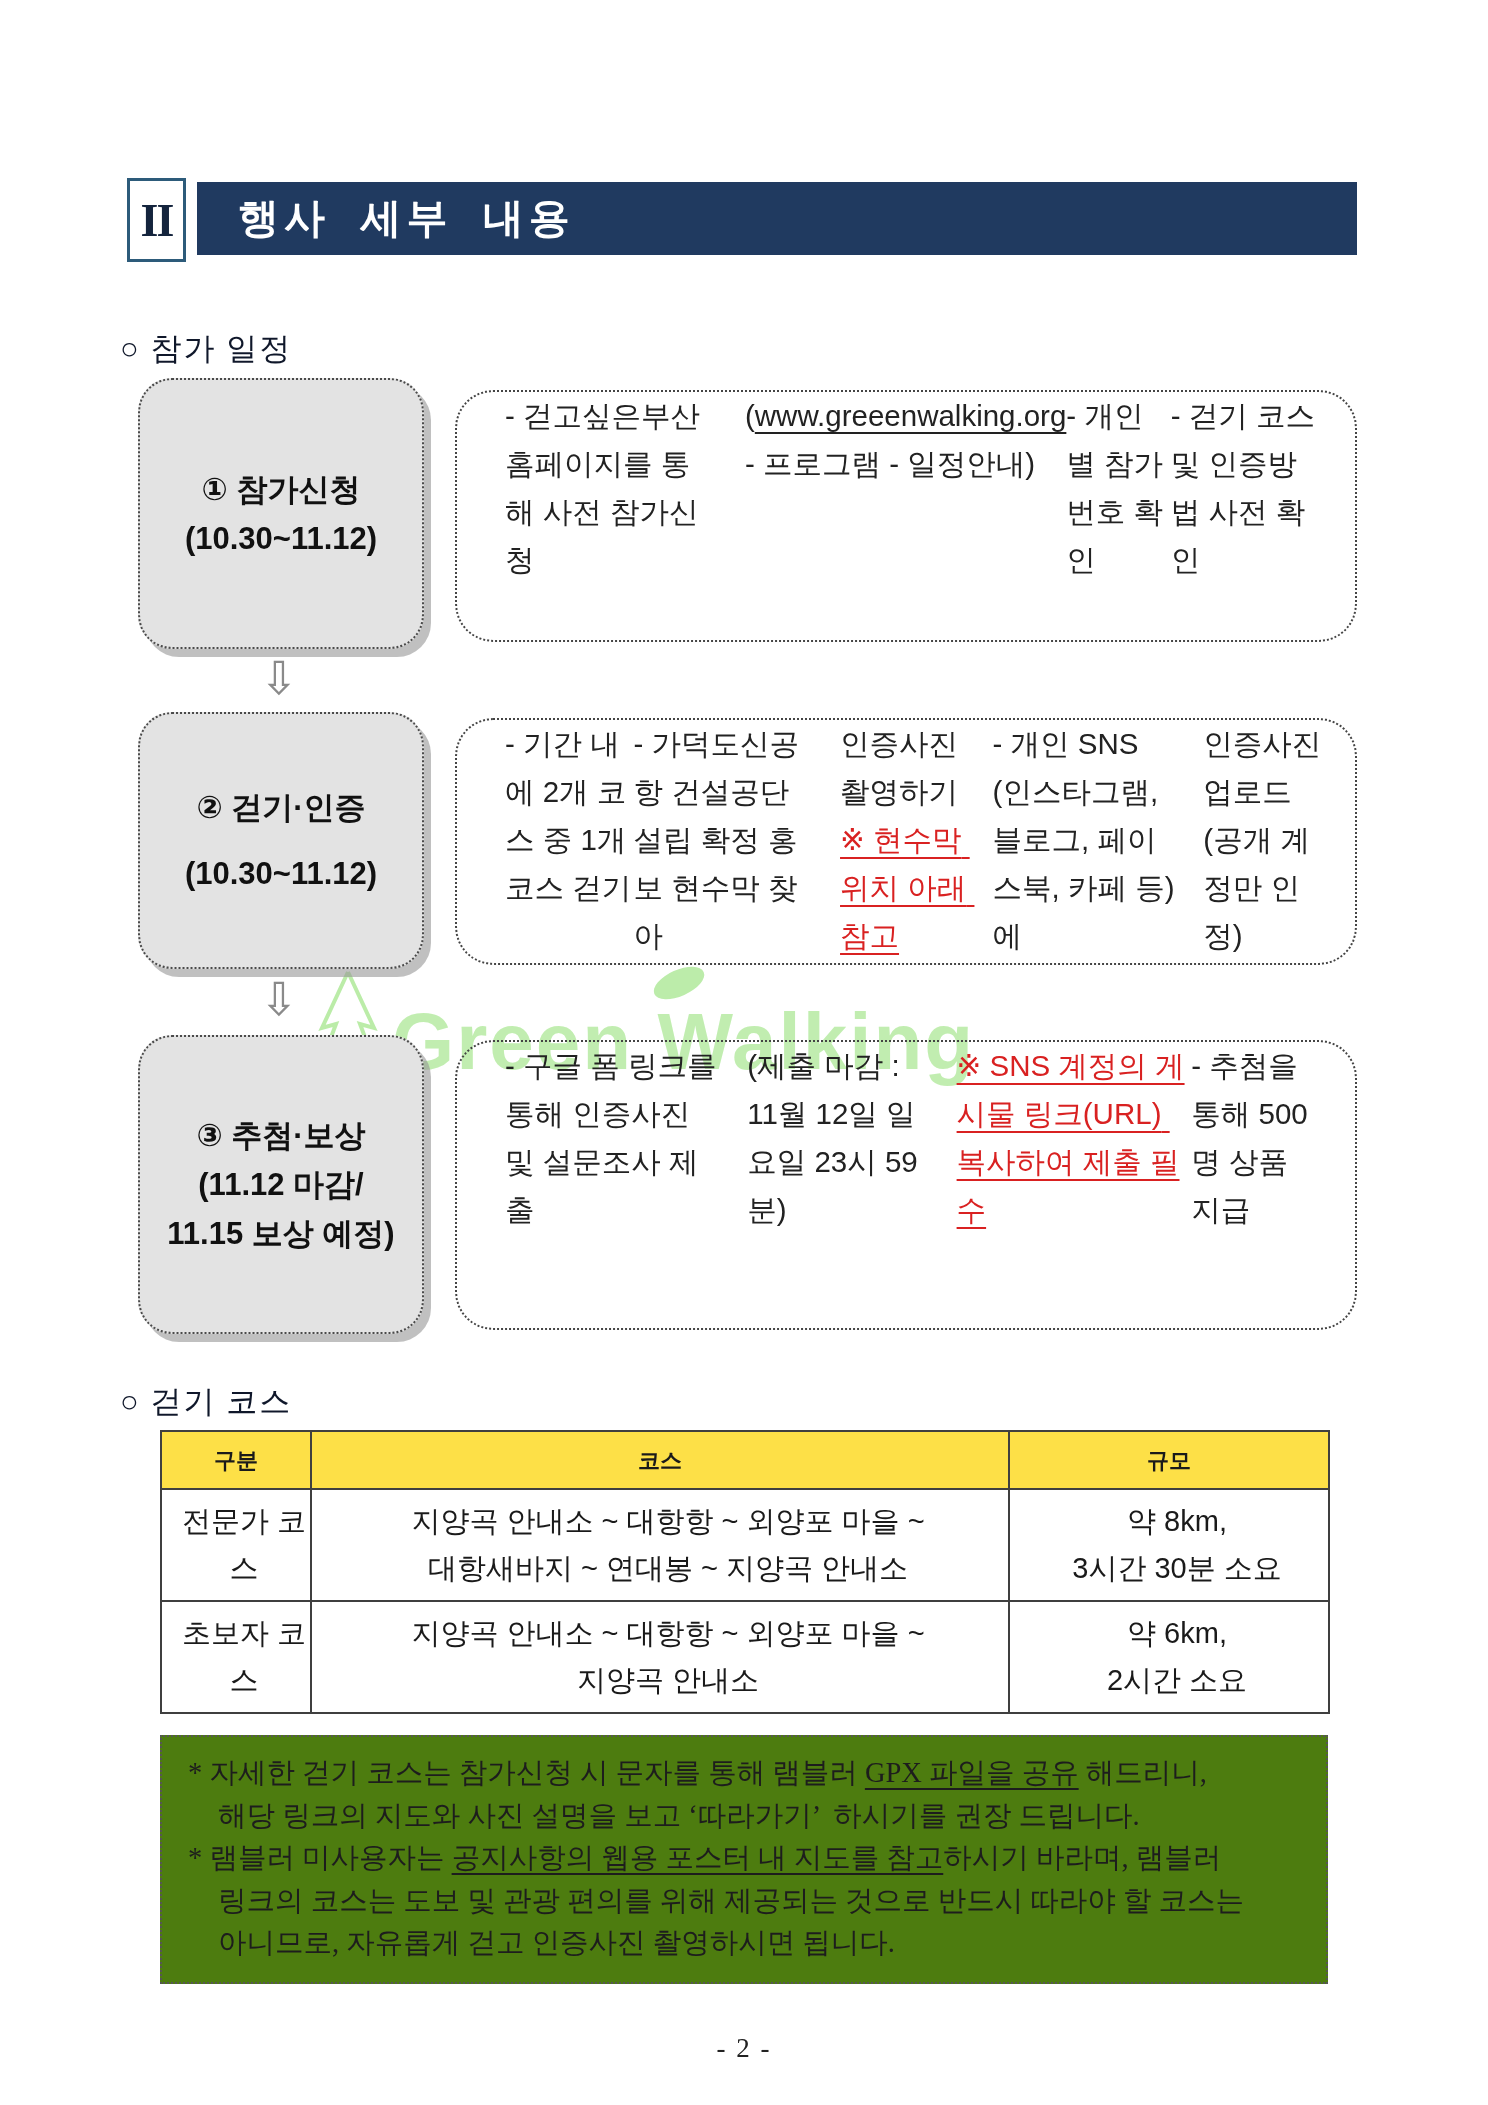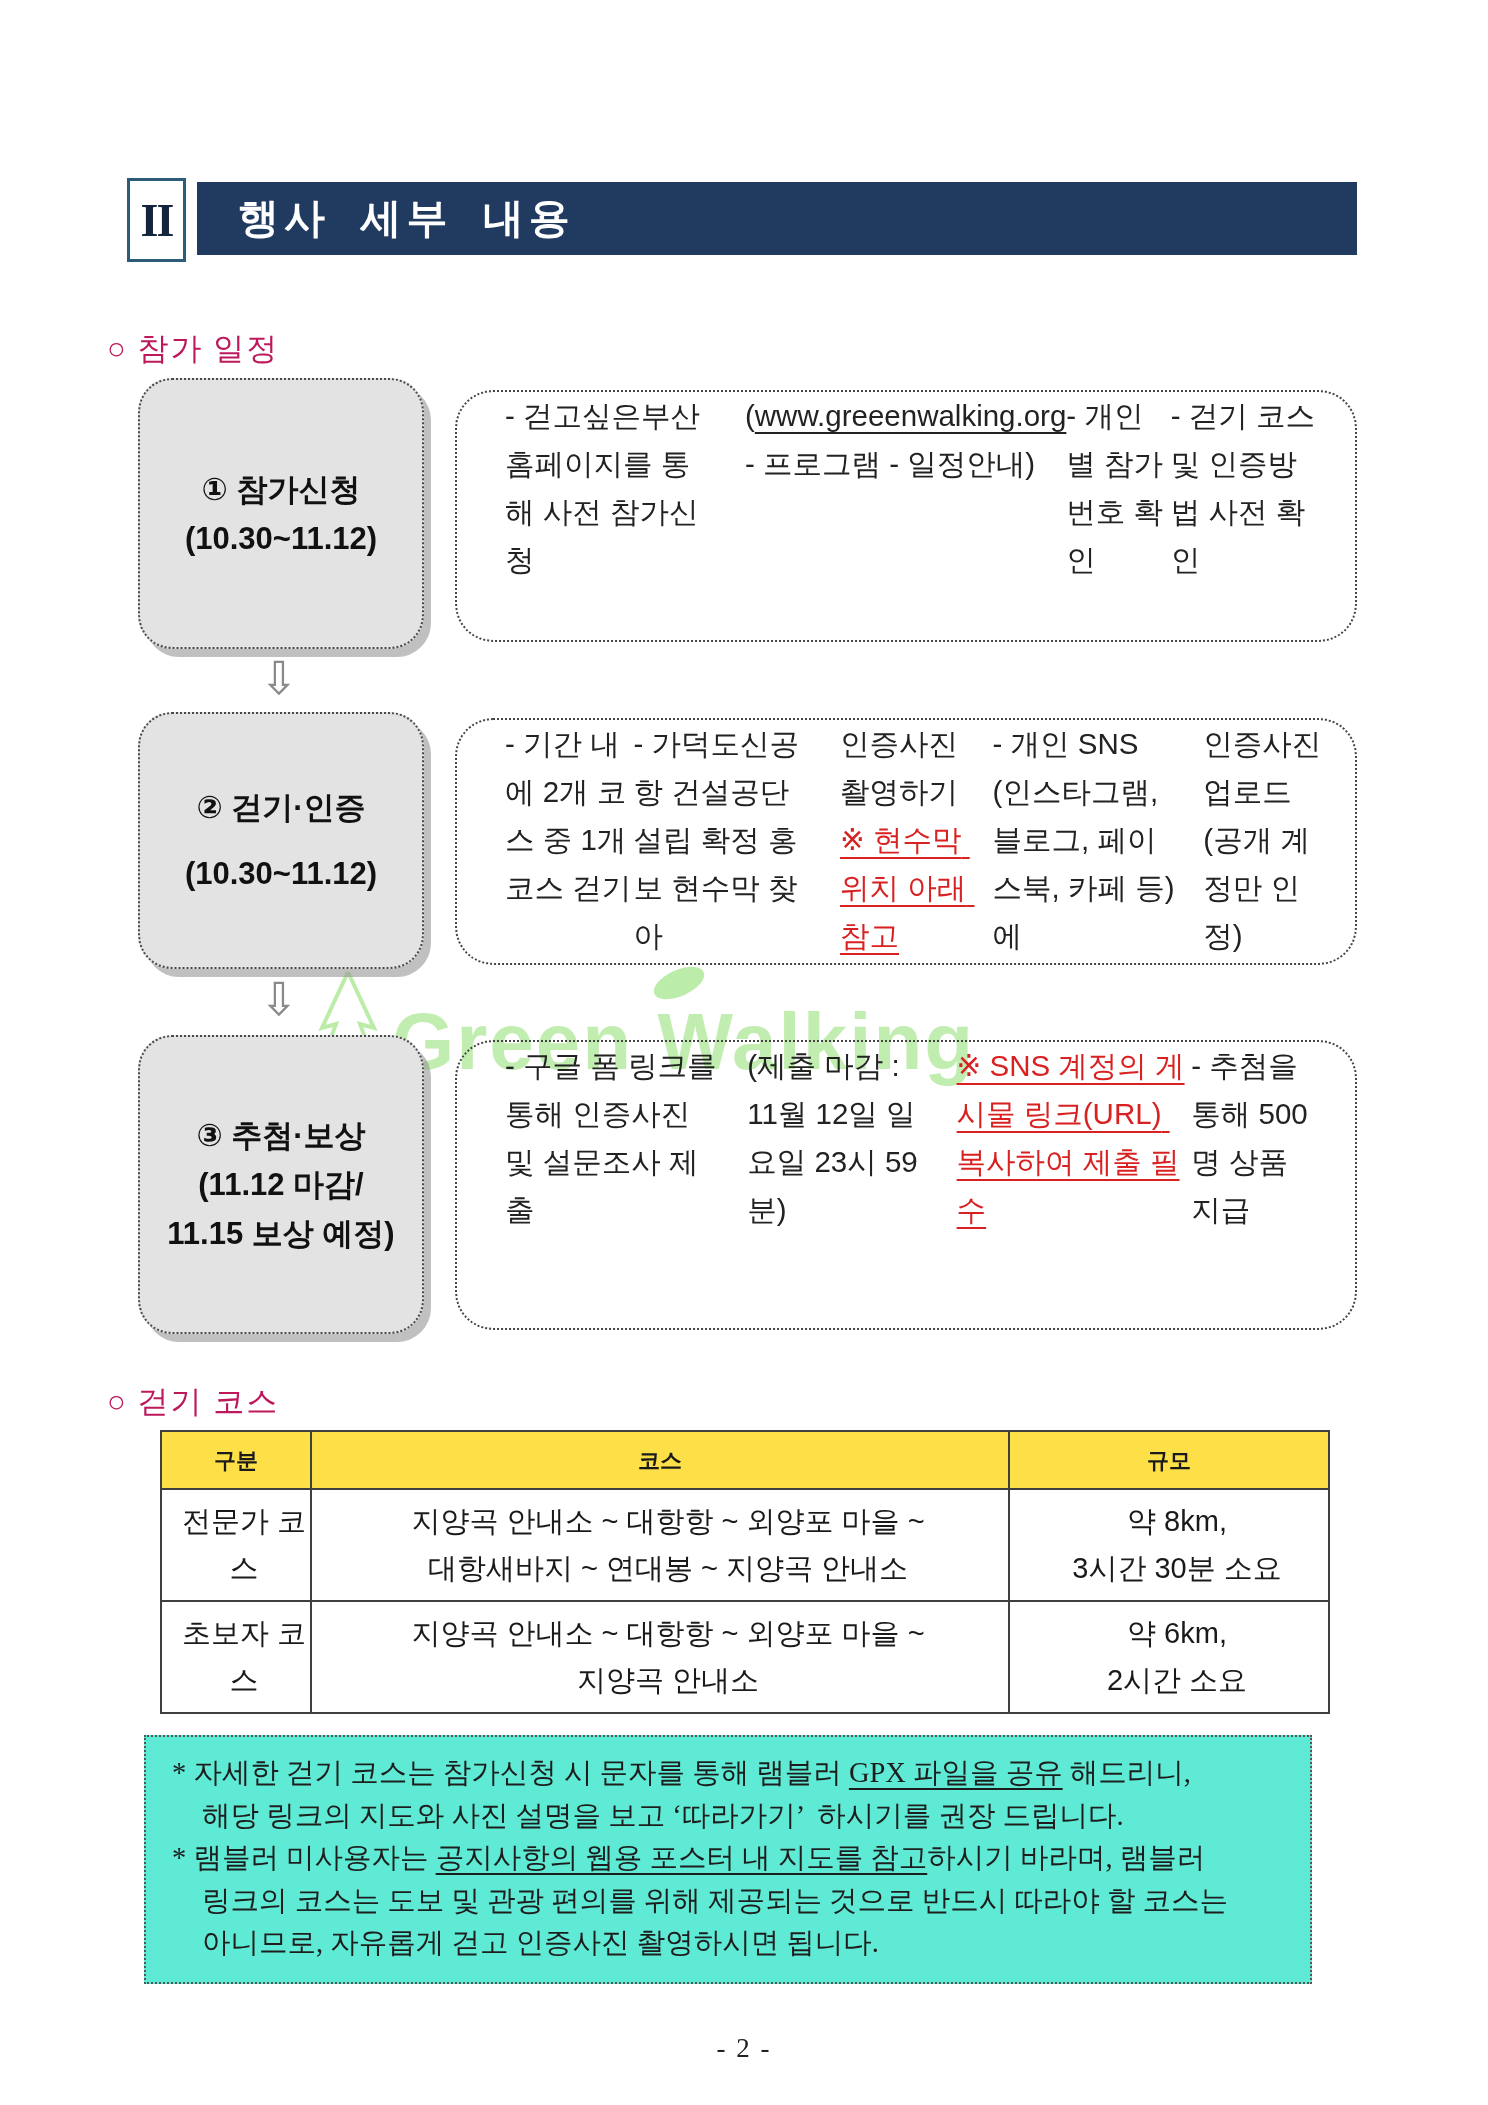--- a/index.html
+++ b/index.html
@@ -20,21 +20,21 @@
   .sec-num-box{position:absolute;left:127px;top:178px;width:53px;height:78px;background:#fff;
                border:3px solid #2d5b7a;display:flex;align-items:center;justify-content:center;}
   .sec-num{font-family:"Liberation Serif","DejaVu Serif",serif;font-weight:bold;font-size:46px;
            color:#14243d;letter-spacing:-2px;}
   .title-bar{position:absolute;left:197px;top:182px;width:1160px;height:73px;background:#203a60;
              display:flex;align-items:center;}
   .title-bar-text{color:#ffffff;font-weight:bold;font-size:41px;padding-left:41px;
                   letter-spacing:5px;word-spacing:14px;}
 
   
-  .sec-heading{position:absolute;left:107px;font-size:31px;color:#be185d;letter-spacing:2px;}
+  .sec-heading{position:absolute;left:120px;font-size:31px;color:#0f172a;letter-spacing:2px;}
   .sec-heading.h1{top:328px;}
   .sec-heading.h2{top:1381px;}
 
   
   .step-box{position:absolute;left:138px;width:282px;background:#e3e3e3;
             border:2px dotted #4a4a4a;border-radius:34px;
             box-shadow:7px 8px 0 rgba(150,150,150,0.6);
             display:flex;flex-direction:column;align-items:center;justify-content:center;
             font-size:31px;font-weight:bold;color:#111;line-height:49px;text-align:center;}
   .step-box.s0{top:378px;height:267px;}
@@ -66,22 +66,22 @@
   .course-table th,.course-table td{border:2px solid #3f3f3f;text-align:center;
                 vertical-align:middle;line-height:47px;padding:0;}
   .course-table th{background:#fde047;font-weight:bold;height:56px;font-size:22px;margin-top:11px;}
   .course-table td{background:#ffffff;}
   .col-type{width:148px;}
   .col-course{width:696px;}
   .col-scale{width:318px;}
   .row-tall td{height:110px;padding-left:16px;}
 
   
-  .note-box{position:absolute;left:144px;top:1735px;width:1168px;box-sizing:border-box;
-            background:#5eead4;border:2px dotted #555;padding:15px 26px 17px 26px;
+  .note-box{position:absolute;left:160px;top:1735px;width:1168px;box-sizing:border-box;
+            background:#4d7c0f;border:2px dotted #555;padding:15px 26px 17px 26px;
             font-family:"Liberation Serif","DejaVu Serif",serif;
             font-size:28.5px;color:#1d1d1d;line-height:42.5px;}
   .note-line{white-space:pre-wrap;}
   .note-line.indent{padding-left:30px;}
 
   
   .page-number{position:absolute;left:0;top:2033px;width:100%;text-align:center;
                font-size:27px;color:#222;letter-spacing:2px;}
 </style>
 </head>

